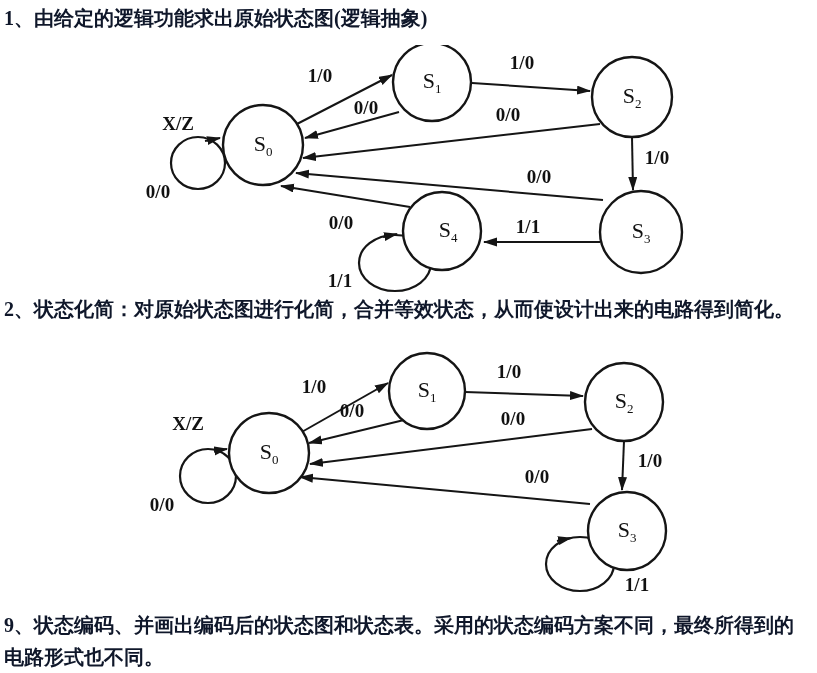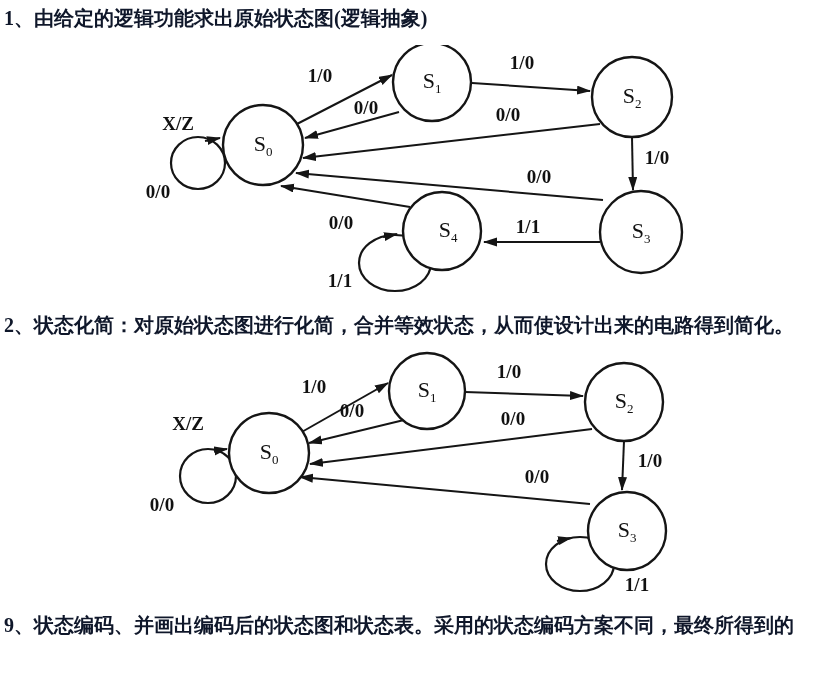--- a/index.html
+++ b/index.html
@@ -70,21 +70,21 @@
     <span class="elabel" style="left:392px;top:17px;">1/0</span>
     <span class="elabel" style="left:378px;top:69px;">0/0</span>
     <span class="elabel" style="left:527px;top:112px;">1/0</span>
     <span class="elabel" style="left:409px;top:131px;">0/0</span>
     <span class="elabel" style="left:398px;top:181px;">1/1</span>
     <span class="elabel" style="left:211px;top:177px;">0/0</span>
     <span class="elabel" style="left:28px;top:146px;">0/0</span>
     <span class="elabel" style="left:210px;top:235px;">1/1</span>
   </div>
 
-  <div class="heading" style="top:309px;">
+  <div class="heading" style="top:293px;">
     <span class="hline">2、状态化简：对原始状态图进行化简，合并等效状态，从而使设计出来的电路得到简化。</span>
   </div>
 
   <div class="diagram" style="left:130px;top:350px;">
     <svg width="570" height="252" viewBox="0 0 570 252">
       <defs>
         <marker id="ah2" markerWidth="15" markerHeight="10" refX="13" refY="4.5" orient="auto" markerUnits="userSpaceOnUse">
           <path d="M0,0 L14,4.5 L0,9 Z" fill="#151515"></path>
         </marker>
       </defs>
@@ -118,15 +118,16 @@
     <span class="elabel" style="left:379px;top:21px;">1/0</span>
     <span class="elabel" style="left:383px;top:68px;">0/0</span>
     <span class="elabel" style="left:520px;top:110px;">1/0</span>
     <span class="elabel" style="left:407px;top:126px;">0/0</span>
     <span class="elabel" style="left:32px;top:154px;">0/0</span>
     <span class="elabel" style="left:507px;top:234px;">1/1</span>
   </div>
 
   <div class="heading" style="top:609px;">
     <span class="hline">9、状态编码、并画出编码后的状态图和状态表。采用的状态编码方案不同，最终所得到的</span>
+    <span class="hline">电路形式也不同。</span>
   </div>
 
 </div>
 
 </body></html>

